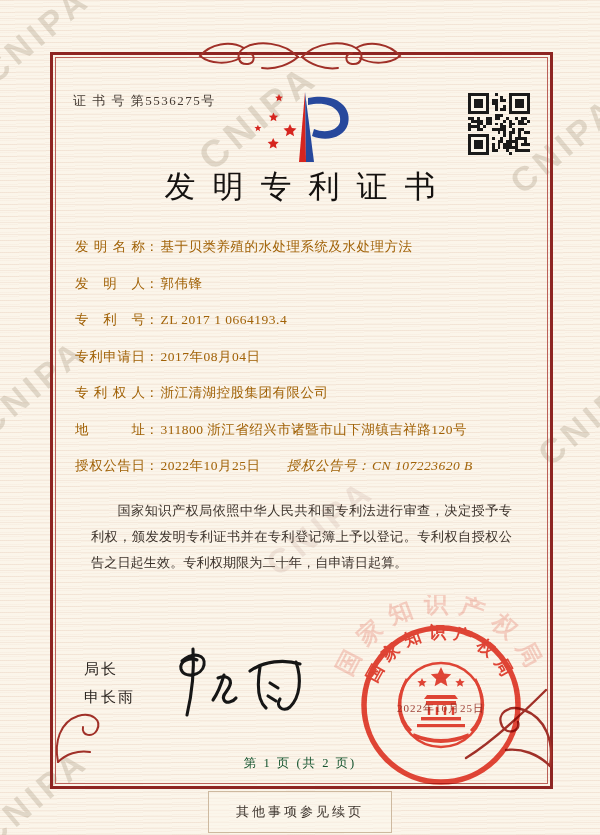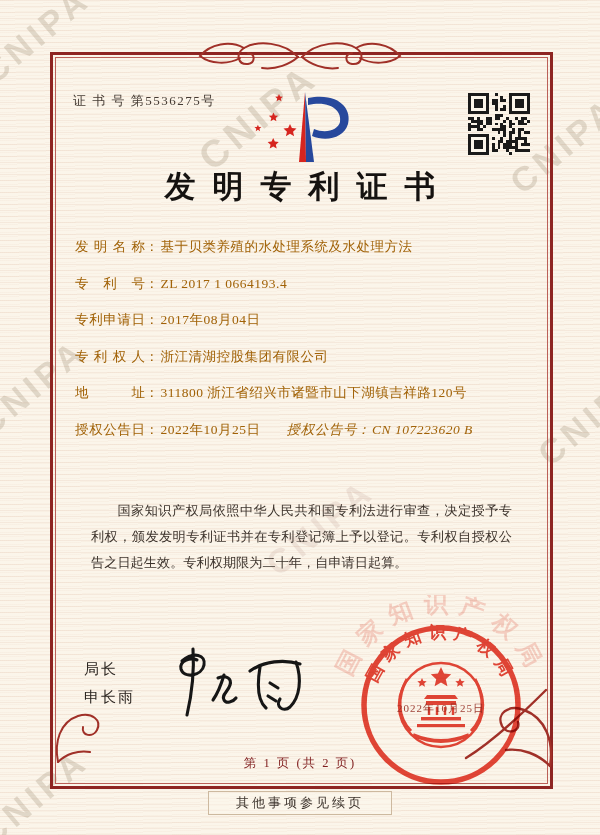--- a/index.html
+++ b/index.html
@@ -28,45 +28,45 @@
   }
   .ornament{position:absolute;z-index:3;pointer-events:none;}
   .cert-no{
     position:absolute;left:73px;top:92px;z-index:4;
     font-size:13px;letter-spacing:1.5px;color:#45ableed;color:#453b33;
   }
   .logo{position:absolute;left:248px;top:84px;z-index:4;}
   .qr{position:absolute;left:468px;top:93px;width:62px;height:62px;z-index:4;}
   .title{
     position:absolute;left:0;right:0;top:166px;z-index:4;
-    text-align:center;font-size:31px;font-weight:700;
+    text-align:center;font-size:31px;font-weight:400;
     letter-spacing:17px;text-indent:17px;color:#151210;
   }
   .rows{position:absolute;left:75px;top:237px;width:460px;z-index:4;}
   .row{margin-bottom:16.5px;font-size:13.5px;line-height:20px;color:#a16207;white-space:nowrap;}
   .lbl{display:inline-block;width:70px;text-align:justify;text-align-last:justify;vertical-align:bottom;}
   .colon{display:inline-block;margin-right:2px;}
   .val{letter-spacing:0.5px;}
   .pair2{margin-left:26px;font-style:italic;}
   .paras{
     position:absolute;left:75px;top:482px;width:453px;z-index:4;
     font-size:13.2px;line-height:1.97;color:#3c332c;text-align:justify;
   }
   .paras p{margin:16px;text-indent:2em;}
   .officer{position:absolute;left:84px;top:660px;z-index:4;font-size:15px;color:#2b2520;letter-spacing:2px;}
   .officer .name{margin-top:9px;}
   .signature{position:absolute;left:158px;top:645px;z-index:5;}
   .seal{position:absolute;left:331px;top:595px;z-index:6;opacity:0.93;mix-blend-mode:multiply;}
   .pageinfo{
     position:absolute;left:0;right:0;top:755px;z-index:4;text-align:center;
-    font-size:12.5px;letter-spacing:2px;color:#7f1d1d;
+    font-size:12.5px;letter-spacing:2px;color:#14532d;
   }
   .notebox{
     position:absolute;left:50%;top:791px;transform:translateX(-50%);z-index:4;
-    border:1px solid #cdb99f;padding:2px 27px;
+    border:1px solid #cdb99f;padding:11px 27px;
     font-size:13px;letter-spacing:3px;color:#3c332c;white-space:nowrap;
     background:rgba(253,248,238,0.4);
   }
 </style>
 </head>
 <body>
 
 <div class="wm" style="left:-28px;top:16px;">CNIPA</div>
 <div class="wm" style="left:188px;top:96px;font-size:38px;">CNIPA</div>
 <div class="wm" style="left:500px;top:126px;">CNIPA</div>
@@ -250,20 +250,23 @@
     <rect x="2" y="16" width="3" height="3" fill="#1a1a1a"></rect>
   </svg>
 
 <div class="title">发明专利证书</div>
 
 <div class="rows">
   <div class="row">
     <span class="lbl">发明名称</span><span class="colon">：</span><span class="val">基于贝类养殖的水处理系统及水处理方法</span>
   </div>
   <div class="row">
+    <span class="lbl">发明人</span><span class="colon">：</span><span class="val">郭伟锋</span>
+  </div>
+  <div class="row">
     <span class="lbl">专利号</span><span class="colon">：</span><span class="val">ZL 2017 1 0664193.4</span>
   </div>
   <div class="row">
     <span class="lbl">专利申请日</span><span class="colon">：</span><span class="val">2017年08月04日</span>
   </div>
   <div class="row">
     <span class="lbl">专利权人</span><span class="colon">：</span><span class="val">浙江清湖控股集团有限公司</span>
   </div>
   <div class="row">
     <span class="lbl">地址</span><span class="colon">：</span><span class="val">311800 浙江省绍兴市诸暨市山下湖镇吉祥路120号</span>

